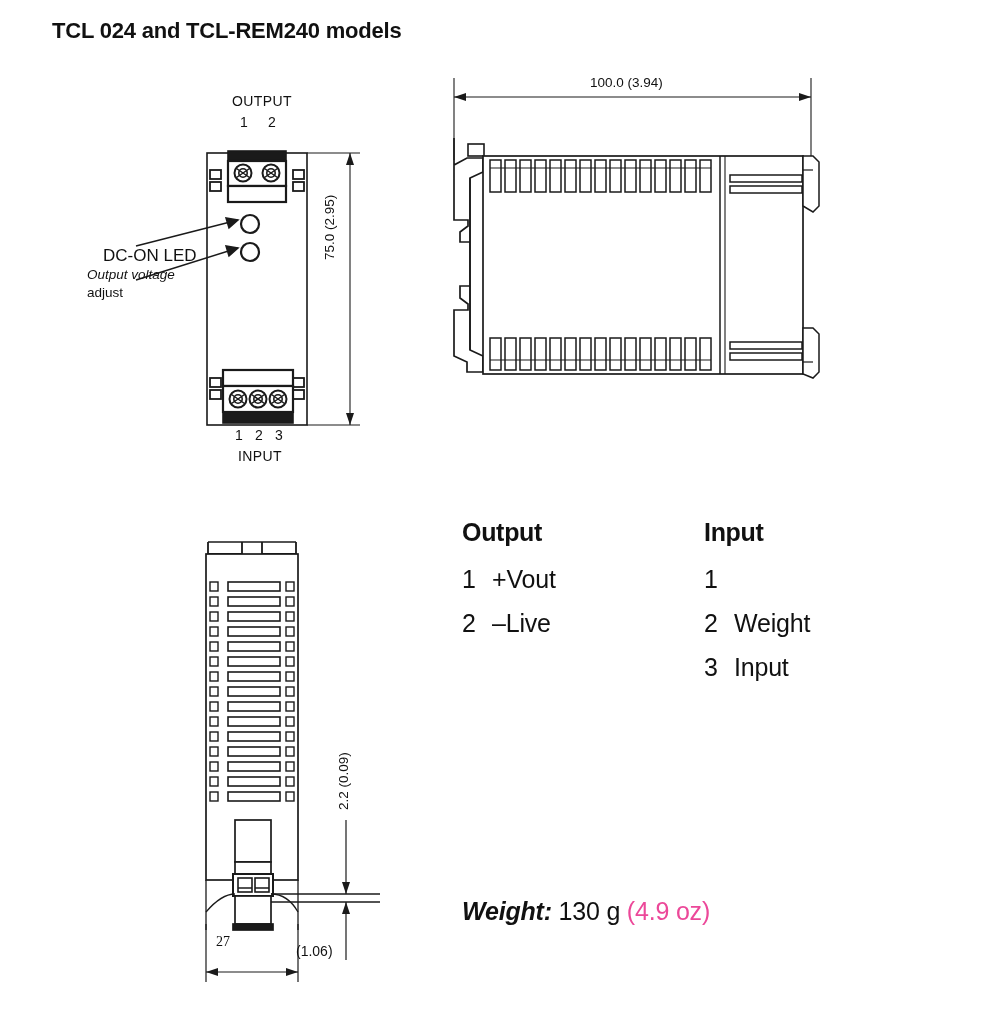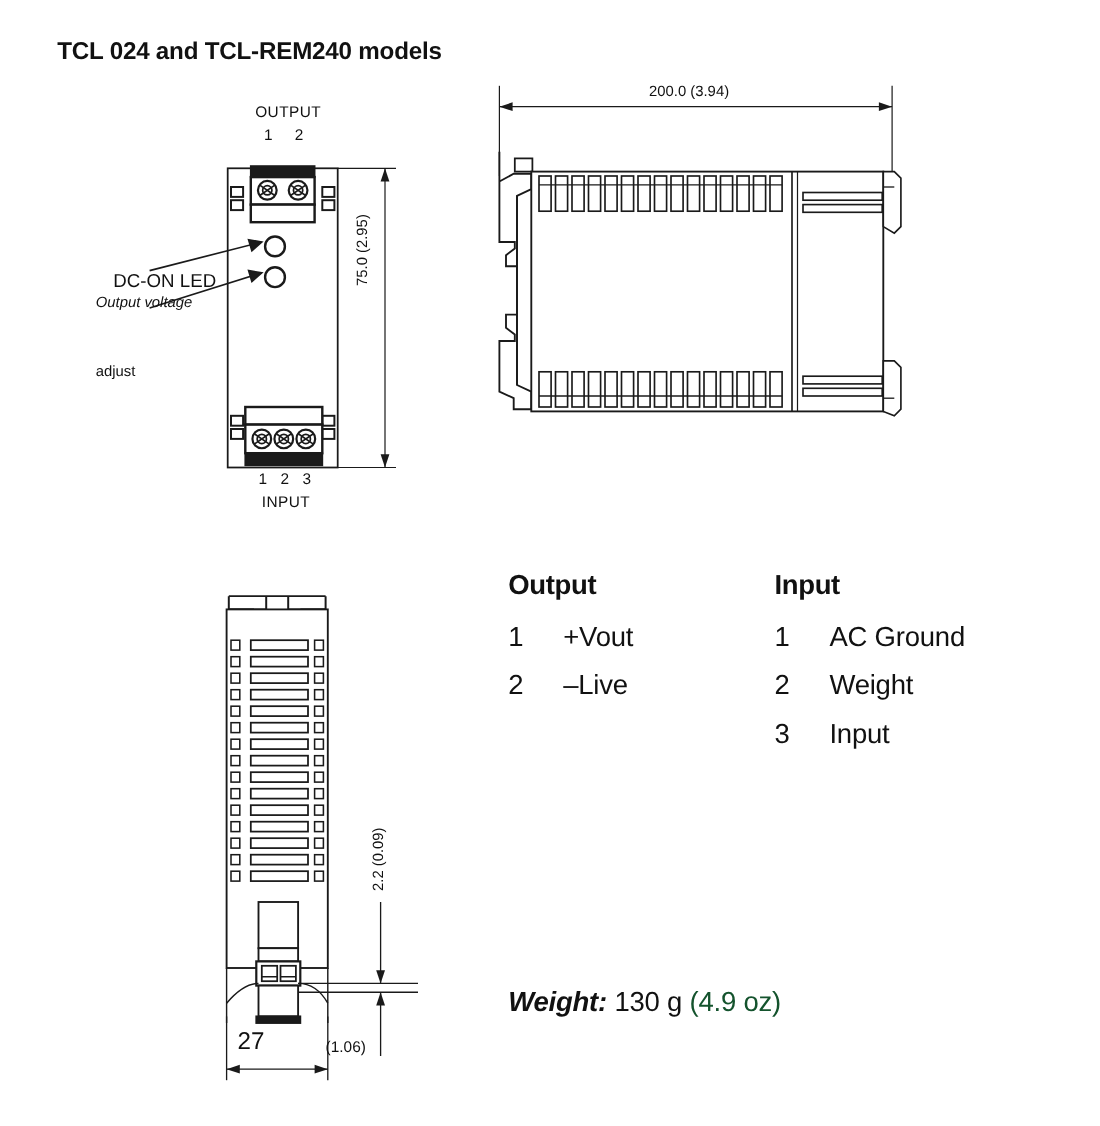--- a/index.html
+++ b/index.html
@@ -16,21 +16,20 @@
     overflow: hidden;
   }
   #title {
     position: absolute;
     left: 52px; top: 18px;
     font-size: 22px;
     font-weight: bold;
     letter-spacing: -0.2px;
     color: #111111;
     white-space: nowrap;
-    margin-top: 16px;
   }
   .dwg { position: absolute; }
   #front-view  { left: 60px;  top: 90px;  width: 330px; height: 400px; }
   #side-view   { left: 430px; top: 60px;  width: 430px; height: 410px; }
   #bottom-view { left: 150px; top: 520px; width: 270px; height: 490px; }
 
   #legend {
     position: absolute;
     left: 462px; top: 518px;
     width: 480px;
@@ -47,32 +46,32 @@
   }
   .legend-row {
     display: flex;
     align-items: baseline;
     font-size: 25px;
     color: #111111;
     line-height: 44px;
     letter-spacing: -0.2px;
   }
   .legend-num { width: 30px; flex: none; }
-  .legend-txt { white-space: nowrap; margin-left: 20px; }
+  .legend-txt { white-space: nowrap; }
 
   #weight {
     position: absolute;
     left: 462px; top: 897px;
     font-size: 25px;
     color: #111111;
     white-space: nowrap;
     letter-spacing: -0.2px;
   }
   #weight .wlabel { font-weight: bold; font-style: italic; }
-  #weight .wunit { color: #14532d; }
+  #weight .wunit { color: #ec4899; }
 
   .lbl {
     position: absolute;
     font-size: 13px;
     color: #111111;
     white-space: nowrap;
   }
 </style>
 </head>
 <body>
@@ -159,21 +158,21 @@
     <div class="lbl" style="left:180px; top:24px; font-size:14px;">1</div>
     <div class="lbl" style="left:208px; top:24px; font-size:14px;">2</div>
 
     <div class="lbl" style="left:175px; top:337px; font-size:14px;">1</div>
     <div class="lbl" style="left:195px; top:337px; font-size:14px;">2</div>
     <div class="lbl" style="left:215px; top:337px; font-size:14px;">3</div>
     <div class="lbl" style="left:178px; top:358px; font-size:14px; letter-spacing:0.4px;">INPUT</div>
 
     <div class="lbl" style="left:43px; top:156px; font-size:17px;">DC-ON LED</div>
     <div class="lbl" style="left:27px; top:177px; font-size:13.5px;font-style:italic;">Output voltage</div>
-    <div class="lbl" style="left:27px; top:195px; font-size:13.5px;margin-top:45px;">adjust</div>
+    <div class="lbl" style="left:27px; top:195px; font-size:13.5px;">adjust</div>
 
     <div class="lbl" style="left:262px; top:170px; font-size:13.5px; transform:rotate(-90deg); transform-origin:left top;">75.0 (2.95)</div>
   </div>
 
   <div class="dwg" id="side-view">
     <svg width="430" height="410" viewBox="0 0 430 410">
       <g fill="none" stroke="#1a1a1a" stroke-width="1.5">
 
         <g stroke-width="1.1">
           <path d="M24 18 L24 100"></path>
@@ -264,21 +263,21 @@
 
         <g stroke-width="1.5">
           <rect x="300" y="282" width="72" height="7" fill="#ffffff"></rect>
           <rect x="300" y="293" width="72" height="7" fill="#ffffff"></rect>
           <path d="M373 268 L373 314 L383 318 L389 312 L389 274 L383 268 Z" fill="#ffffff"></path>
           <path d="M373 302 L383 302" stroke-width="1.2"></path>
         </g>
       </g>
     </svg>
 
-    <div class="lbl" style="left:160px; top:15px; font-size:13.5px;">200.0 (3.94)</div>
+    <div class="lbl" style="left:160px; top:15px; font-size:13.5px;">100.0 (3.94)</div>
   </div>
 
   <div class="dwg" id="bottom-view">
     <svg width="270" height="490" viewBox="0 0 270 490">
       <g fill="none" stroke="#1a1a1a" stroke-width="1.5">
 
         <g stroke-width="1.8">
           <path d="M58 22 L58 34 L92 34 L92 22" fill="#ffffff"></path>
           <path d="M112 22 L112 34 L146 34 L146 22" fill="#ffffff"></path>
           <path d="M58 22 L146 22" stroke-width="1.6"></path>
@@ -370,21 +369,21 @@
           <path d="M148 404 L148 462"></path>
           <path d="M56 452 L148 452"></path>
           <path d="M56 452 L68 448 L68 456 Z" fill="#1a1a1a" stroke="none"></path>
           <path d="M148 452 L136 448 L136 456 Z" fill="#1a1a1a" stroke="none"></path>
         </g>
       </g>
     </svg>
 
     <div class="lbl" style="left:186px; top:290px; font-size:13.5px; transform:rotate(-90deg); transform-origin:left top;">2.2 (0.09)</div>
 
-    <div class="lbl" style="left:66px; top:414px; font-size:22px;">27</div>
+    <div class="lbl" style="left:66px; top:414px; font-size:14px;font-family:Liberation Serif, serif;">27</div>
     <div class="lbl" style="left:101px; top:423px; font-size:14px;margin-left:45px;">(1.06)</div>
   </div>
 
   <div id="legend">
     <div class="legend-cols">
       <div class="legend-col-out">
         <div class="legend-head">Output</div>
         <div class="legend-row">
           <span class="legend-num">1</span>
           <span class="legend-txt">+Vout</span>
@@ -392,21 +391,20 @@
         <div class="legend-row">
           <span class="legend-num">2</span>
           <span class="legend-txt">–Live</span>
         </div>
       </div>
 
       <div class="legend-col-in">
         <div class="legend-head">Input</div>
         <div class="legend-row">
           <span class="legend-num">1</span>
-          <span class="legend-txt">AC Ground</span>
         </div>
         <div class="legend-row">
           <span class="legend-num">2</span>
           <span class="legend-txt">Weight</span>
         </div>
         <div class="legend-row">
           <span class="legend-num">3</span>
           <span class="legend-txt">Input</span>
         </div>
       </div>

